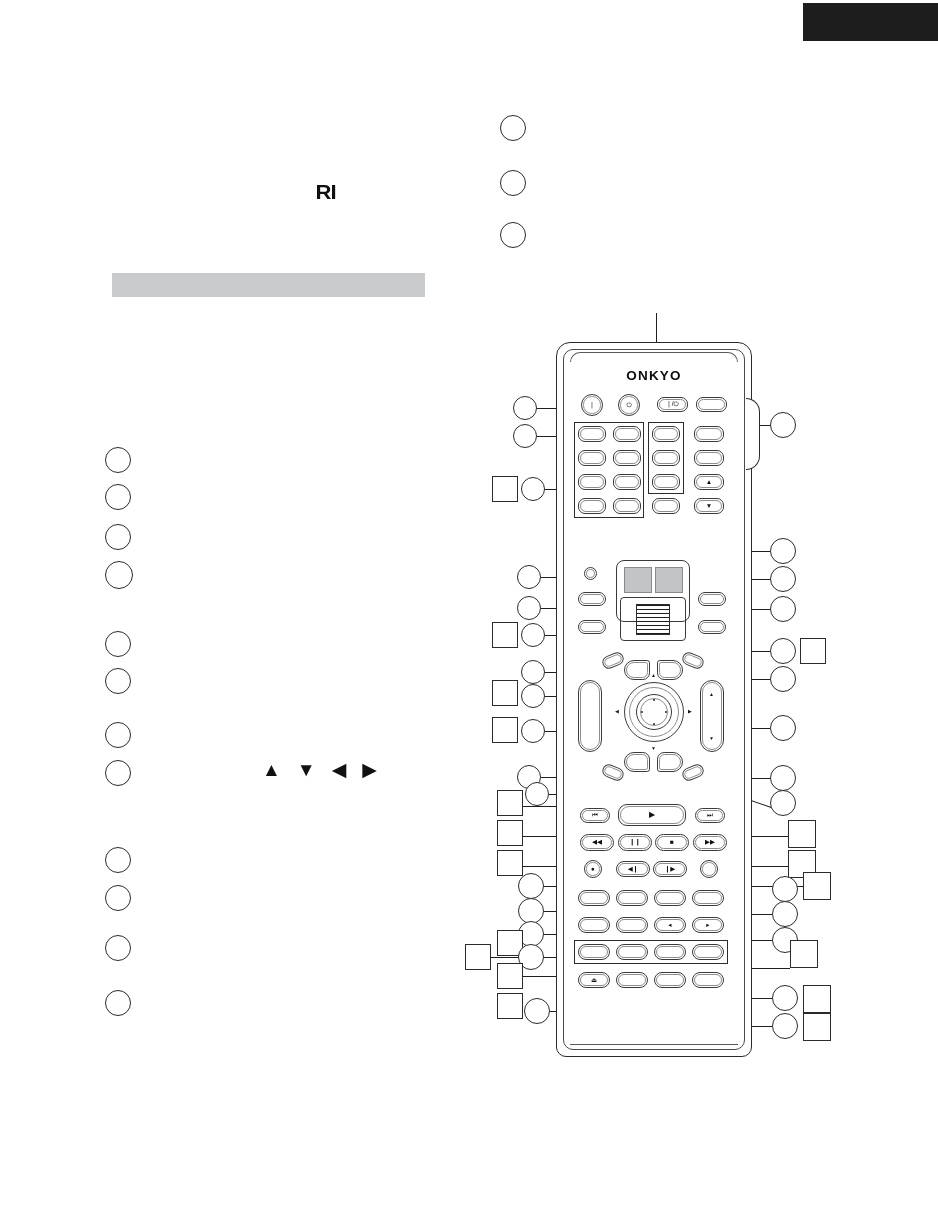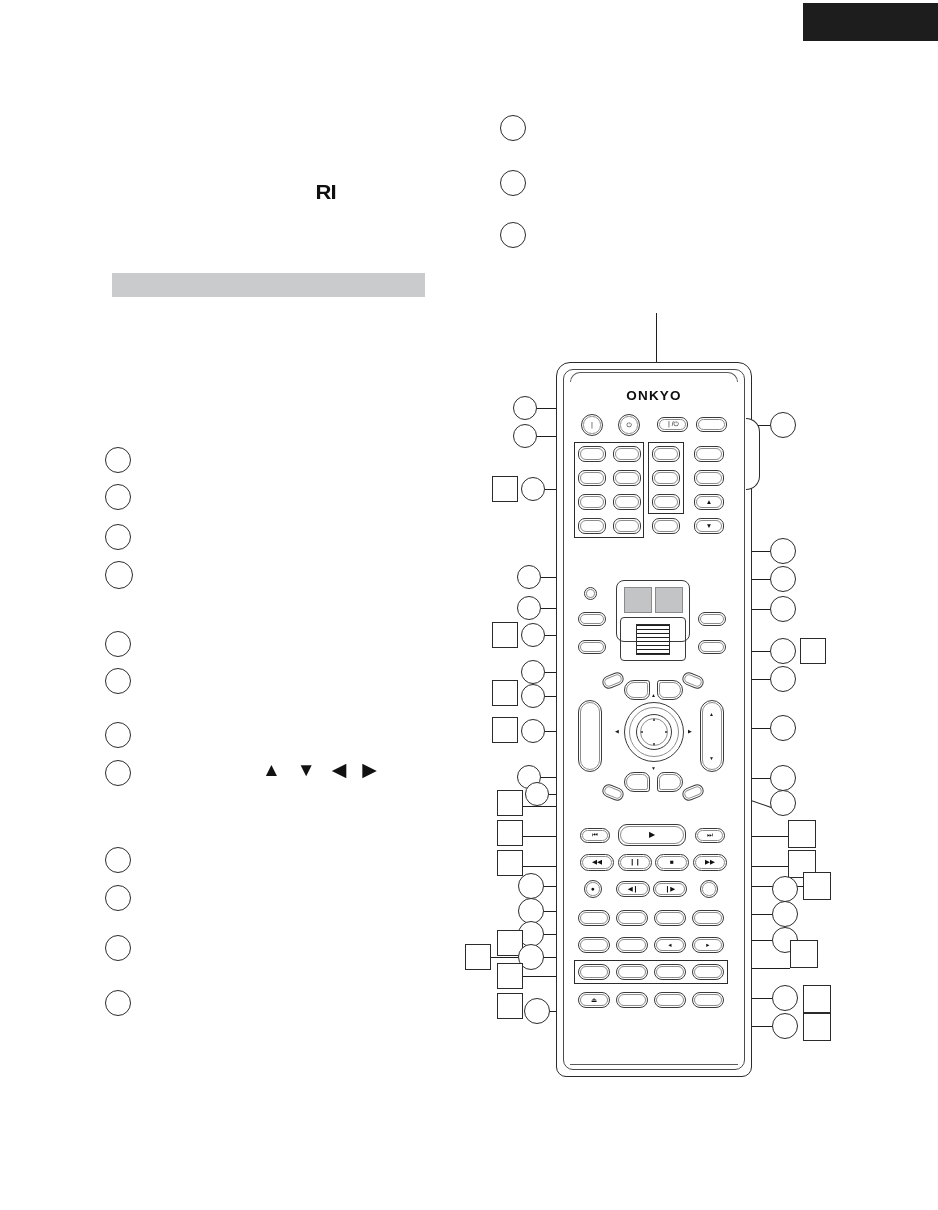--- a/index.html
+++ b/index.html
@@ -20,21 +20,21 @@
   .cal-circle{position:absolute;border:1.4px solid #2b2b2b;border-radius:50%;
               background:#fff;box-sizing:border-box;}
   .cal-square{position:absolute;border:1.4px solid #2b2b2b;background:#fff;
               box-sizing:border-box;}
   .lead{position:absolute;background:#1f1f1f;}
   .lead-h{height:1.2px;}
   .lead-v{width:1.2px;}
   .lead-d{position:absolute;background:#1f1f1f;height:1.2px;transform-origin:0 50%;}
 
   
-  #remote{position:absolute;left:556px;top:362px;width:196px;height:715px;}
+  #remote{position:absolute;left:556px;top:342px;width:196px;height:715px;}
   .rc-shell{position:absolute;inset:0;border:1.6px solid #2a2a2a;
             border-radius:14px 14px 10px 10px;background:#fff;box-sizing:border-box;}
   .rc-inner{position:absolute;left:7px;top:7px;right:7px;bottom:7px;
             border:1px solid #4a4a4a;border-radius:10px;box-sizing:border-box;}
   .rc-topcurve{position:absolute;left:14px;top:10px;right:14px;height:10px;
                border:1px solid #5a5a5a;border-bottom:none;
                border-radius:10px 10px 0 0;box-sizing:border-box;}
   .rc-botline{position:absolute;left:14px;bottom:12px;right:14px;height:1px;
               background:#5a5a5a;}
   .onkyo{position:absolute;left:0;right:0;top:26px;text-align:center;

